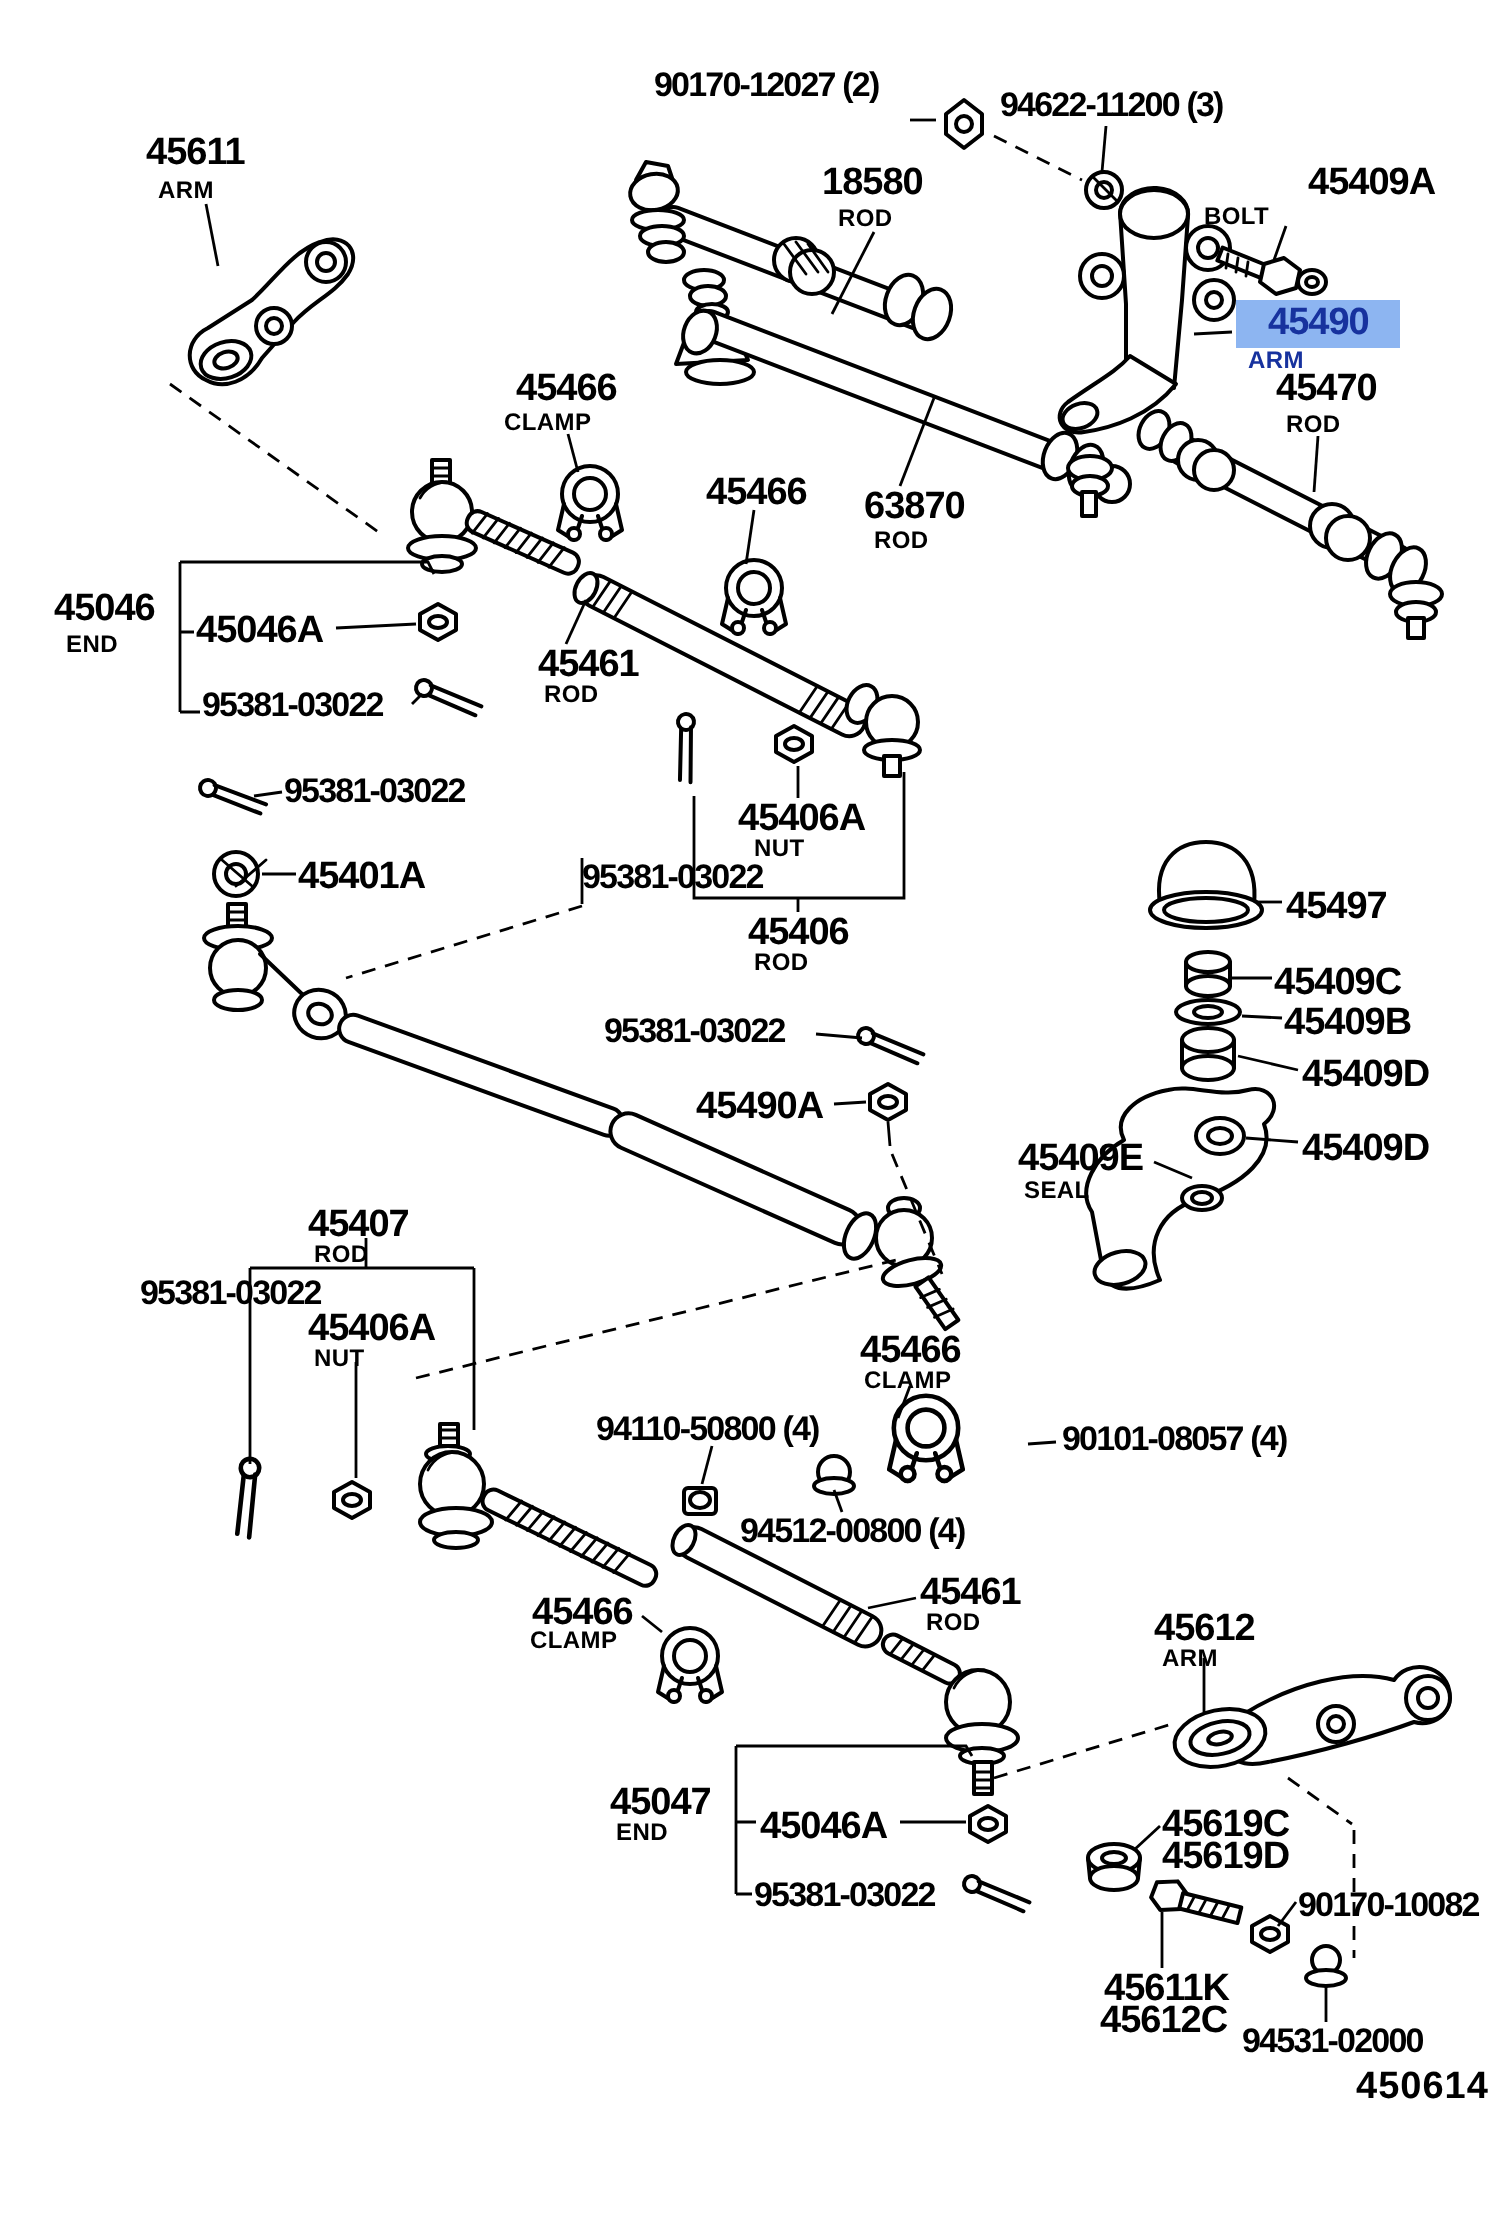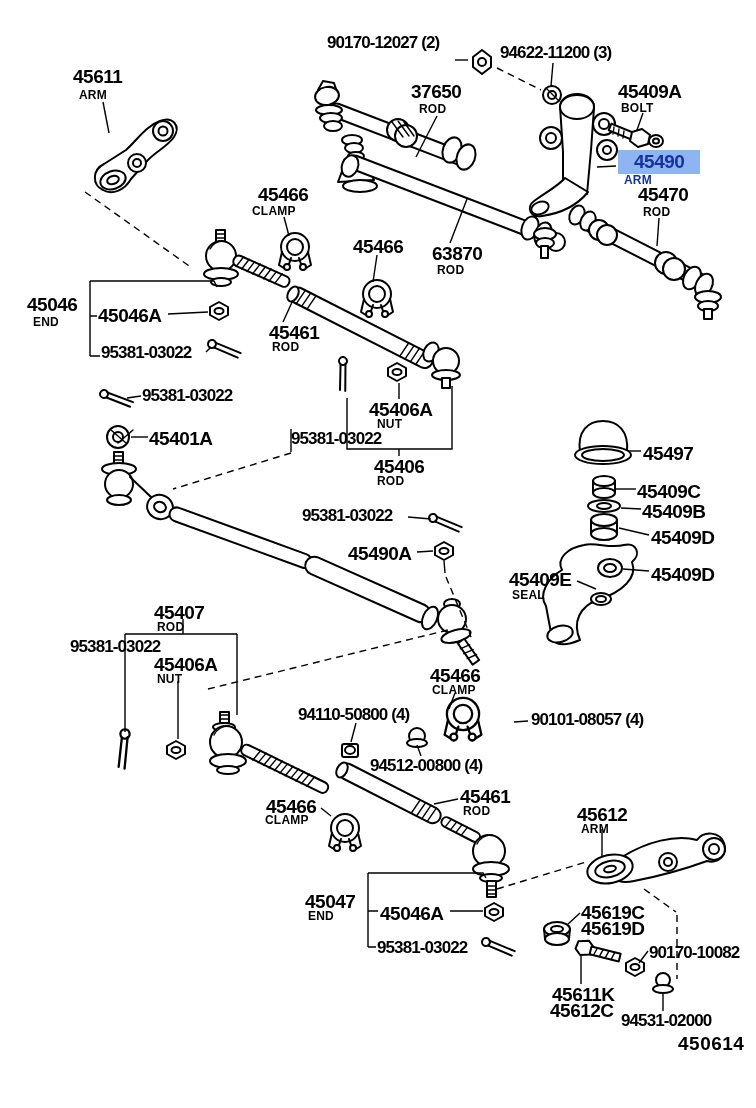--- a/index.html
+++ b/index.html
@@ -334,24 +334,24 @@
     <path d="M497,889 L586,862"></path>
     <path d="M644,889 L676,912 M677,915 L677,979"></path>
   </g>
 </svg>
 
 <div id="label-layer">
       <div class="lbl k-num" style="left: 73px; top: 67px;">45611</div>
       <div class="lbl k-sub" style="left: 79px; top: 89px;">ARM</div>
       <div class="lbl k-code" style="left: 327px; top: 34px;">90170-12027 (2)</div>
       <div class="lbl k-code" style="left: 500px; top: 44px;">94622-11200 (3)</div>
-      <div class="lbl k-num" style="left: 411px; top: 82px;">37650</div>
+      <div class="lbl k-num" style="left: 411px; top: 82px;">18580</div>
       <div class="lbl k-sub" style="left: 419px; top: 103px;">ROD</div>
-      <div class="lbl k-num" style="left: 618px; top: 82px;">45409A</div>
-      <div class="lbl k-sub" style="left: 621px; top: 102px;">BOLT</div>
+      <div class="lbl k-num" style="left: 654px; top: 82px;">45409A</div>
+      <div class="lbl k-sub" style="left: 602px; top: 102px;">BOLT</div>
       <div class="lbl k-num-hl" style="left: 618px; top: 150px;">45490</div>
       <div class="lbl k-sub-hl" style="left: 624px; top: 174px;">ARM</div>
       <div class="lbl k-num" style="left: 638px; top: 185px;">45470</div>
       <div class="lbl k-sub" style="left: 643px; top: 206px;">ROD</div>
       <div class="lbl k-num" style="left: 258px; top: 185px;">45466</div>
       <div class="lbl k-sub" style="left: 252px; top: 205px;">CLAMP</div>
       <div class="lbl k-num" style="left: 353px; top: 237px;">45466</div>
       <div class="lbl k-num" style="left: 432px; top: 244px;">63870</div>
       <div class="lbl k-sub" style="left: 437px; top: 264px;">ROD</div>
       <div class="lbl k-num" style="left: 27px; top: 295px;">45046</div>

